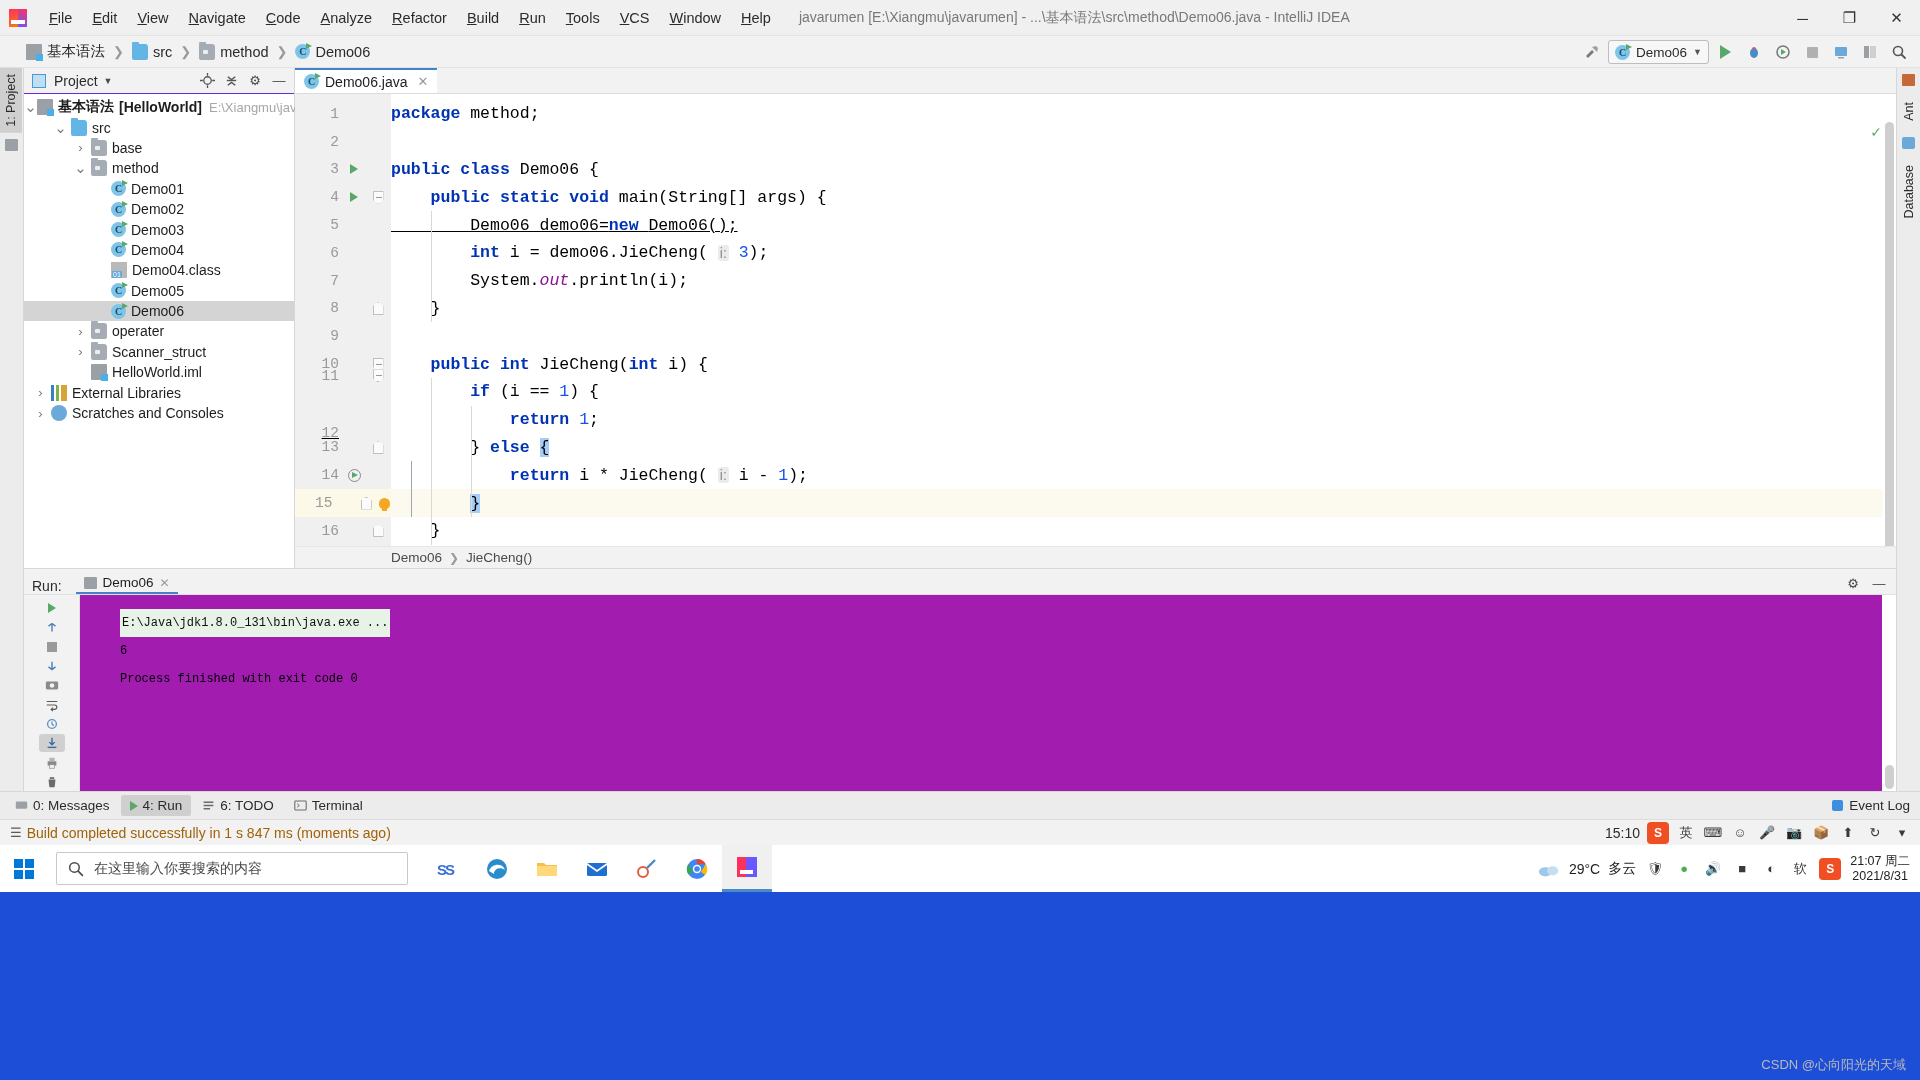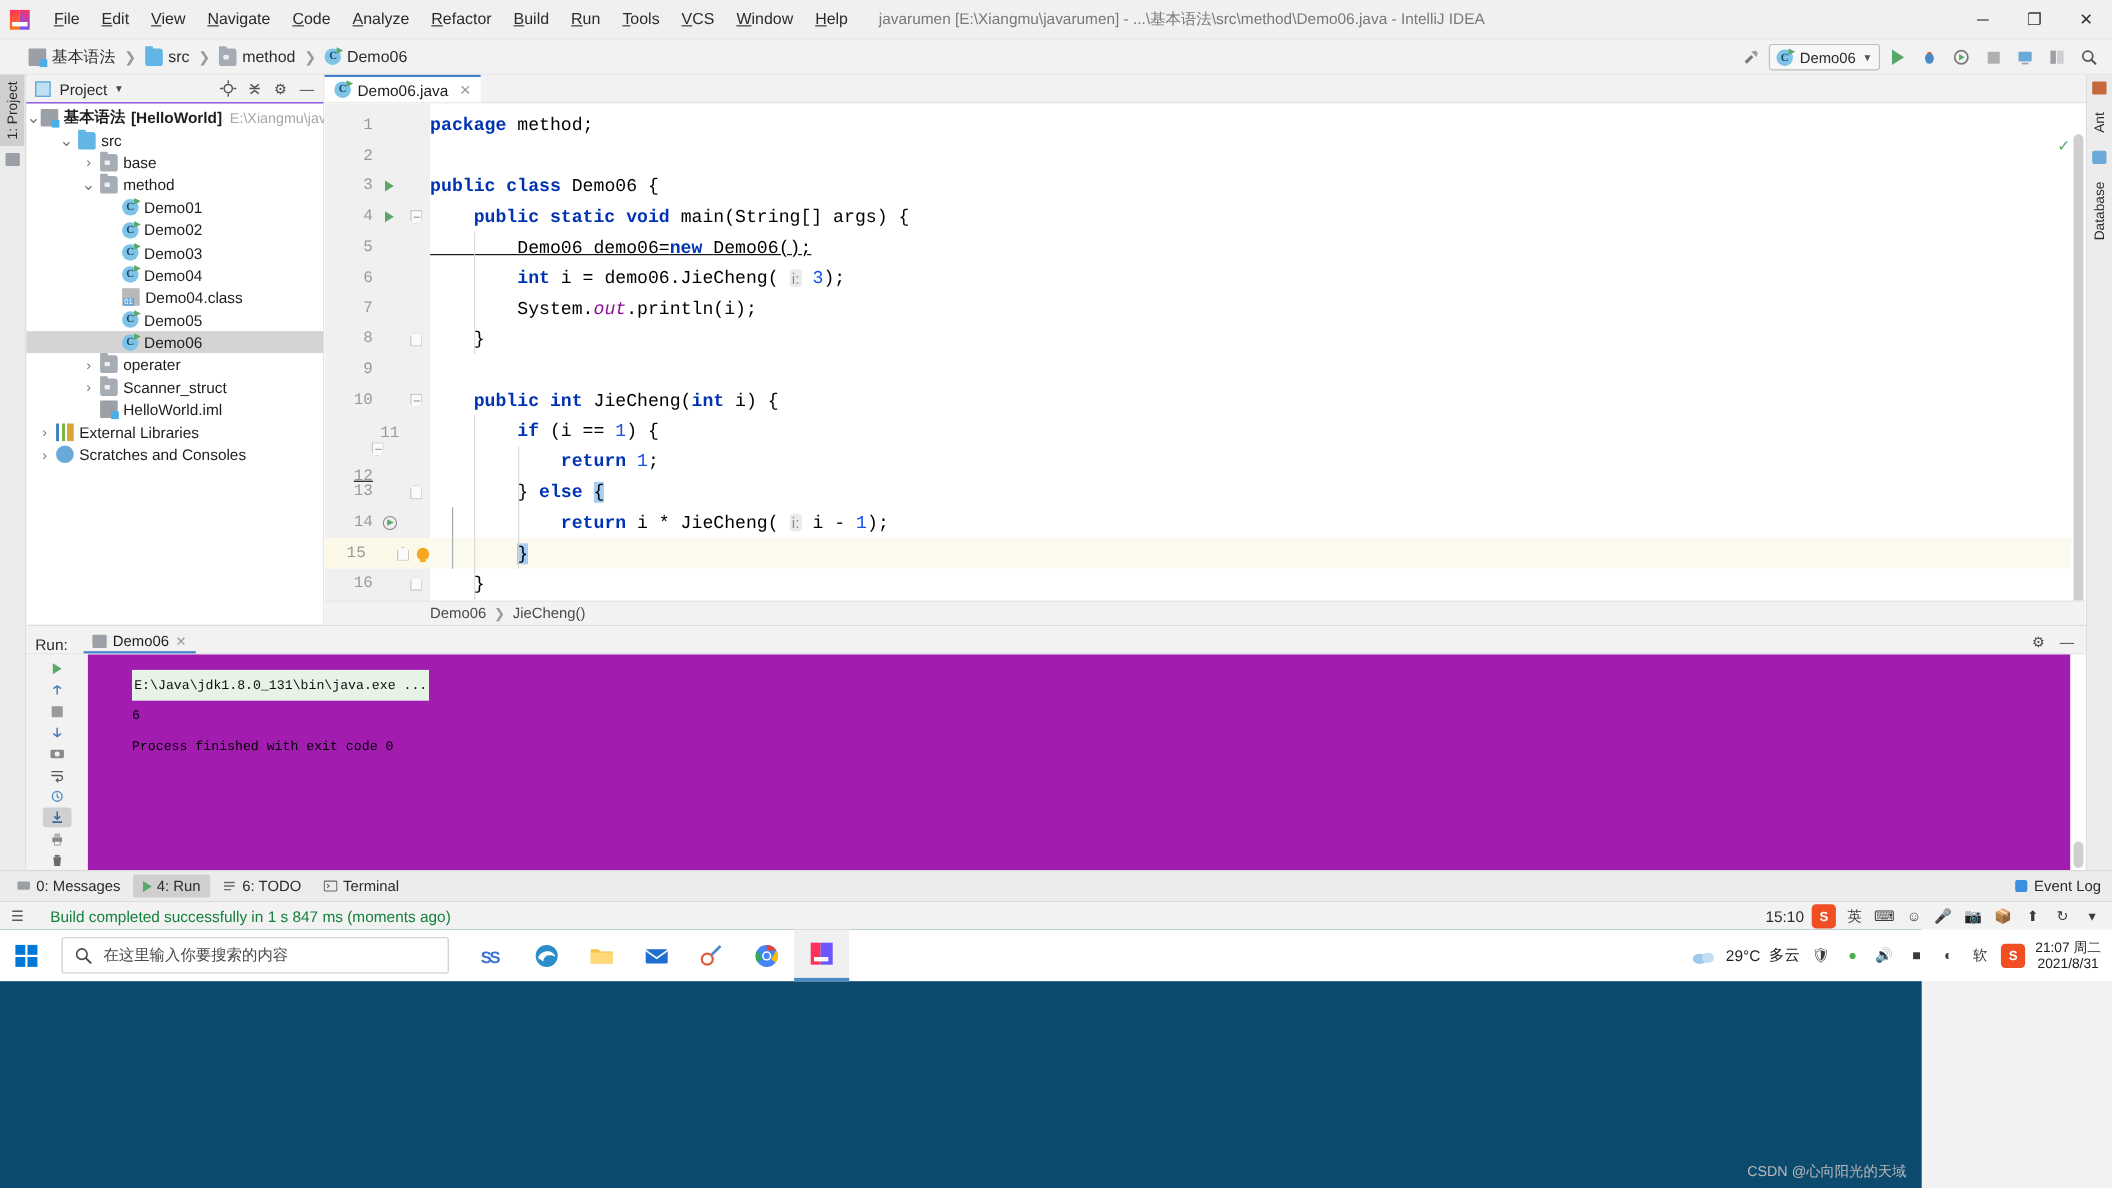--- a/index.html
+++ b/index.html
@@ -224,30 +224,30 @@
   .btab.sel{ background:#cfcfcf; border-radius:2px;}
   .bottomtabs .right{ margin-left:auto; display:flex; align-items:center; gap:8px; padding-right:10px;}
   .evlog{ display:flex;align-items:center;gap:6px;font-size:13.5px;color:#2b2b2b;}
   .badge-blue{ width:11px;height:11px;background:#3c8ede;border-radius:2px;}
 
   
   .statusbar{
     position:absolute; left:0; top:819px; width:1920px; height:26px; background:#f2f2f2;
     display:flex; align-items:center; border-top:1px solid #dcdcdc;
   }
-  .status-msg{ margin-left:24px; font-size:14px; color:#15803d; }
+  .status-msg{ margin-left:5px; font-size:14px; color:#a16207; }
   .status-right{ margin-left:auto; display:flex; align-items:center; gap:7px; padding-right:8px; }
   .st-time{ font-size:14px; color:#2b2b2b; }
   .sogou{ width:22px;height:22px;background:#f04e23;border-radius:4px;color:#fff;font-size:12px;
     display:flex;align-items:center;justify-content:center;font-weight:bold;}
   .sti{ width:20px;height:20px;display:flex;align-items:center;justify-content:center;font-size:13px;color:#3a3a3a;}
 
   
   .taskbar{
-    position:absolute; left:0; top:845px; width:1747px; height:235px; background:#0c4a6e;
+    position:absolute; left:0; top:845px; width:1920px; height:235px; background:#1d4ed8;
     display:flex; align-items:flex-start;
   }
   .tb-inner{ position:absolute; left:0; top:0; width:1920px; height:47px; background:#ffffff;
     display:flex; align-items:center; }
   .startbtn{ width:48px;height:47px;display:flex;align-items:center;justify-content:center;}
   .win-glyph{ width:20px;height:20px;display:grid;grid-template-columns:1fr 1fr;grid-template-rows:1fr 1fr;gap:2px;}
   .win-glyph i{ background:#0078d7; display:block;}
   .searchbox{
     margin-left:8px;width:352px;height:33px;background:#ffffff;border:1px solid #c8c8c8;border-radius:2px;
     display:flex;align-items:center;padding-left:10px;gap:10px;font-size:14px;color:#4a4a4a;
@@ -594,21 +594,21 @@
             <span class="grun"></span>
             <span class="gfold"></span>
           </div>
           <div class="gutter-line" style="top: 256.2px;">
             <span class="gnum">10</span>
             <span class="grun"></span>
             <span class="gfold">
               <span class="fold-minus"></span>
             </span>
           </div>
-          <div class="gutter-line" style="top: 292px; flex-direction: column;">
+          <div class="gutter-line" style="top: 268px;">
             <span class="gnum">11</span>
             <span class="grun"></span>
             <span class="gfold">
               <span class="fold-minus"></span>
             </span>
           </div>
           <div class="gutter-line" style="top: 325px; text-decoration: underline;">
             <span class="gnum">12</span>
             <span class="grun"></span>
             <span class="gfold"></span>

